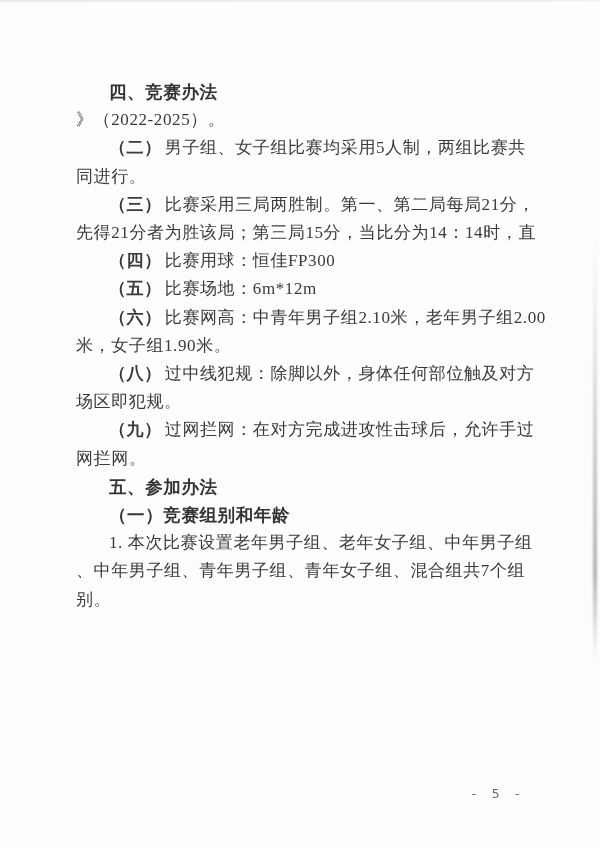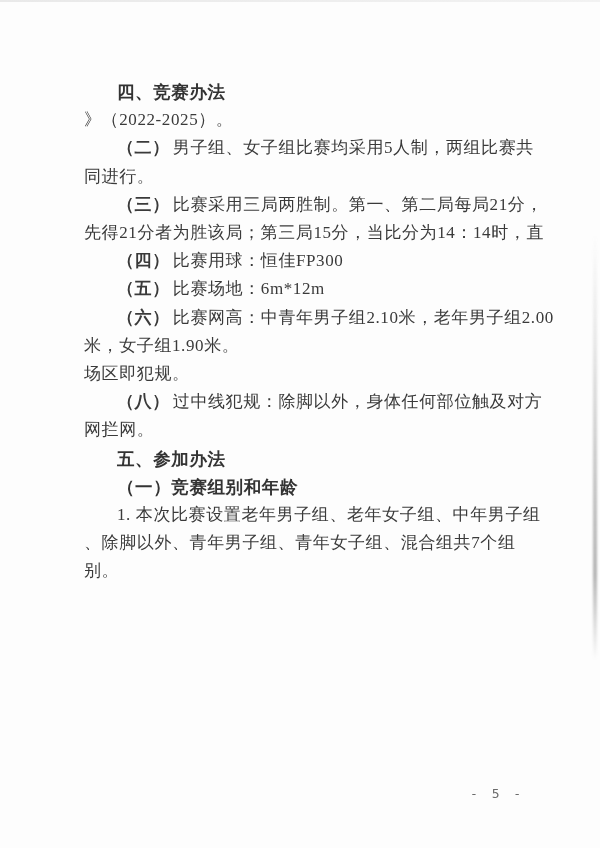--- a/index.html
+++ b/index.html
@@ -17,21 +17,21 @@
     position: absolute; left: 593px; top: 235px; width: 4px; height: 425px;
     background: linear-gradient(to bottom,
       rgba(140,140,140,0) 0%,
       rgba(140,140,140,0.18) 25%,
       rgba(110,110,110,0.40) 60%,
       rgba(110,110,110,0.50) 80%,
       rgba(140,140,140,0) 100%);
     filter: blur(1px);
   }
   .text-column {
-    position: absolute; left: 84px; top: 78px; width: 430px;
+    position: absolute; left: 76px; top: 78px; width: 430px;
     font-size: 17px; line-height: 28.2px;
     letter-spacing: 0.6px;
     color: #3a3a3a;
   }
   .line { white-space: nowrap; }
   .line.ind { padding-left: 33px; }
   .line.heading {
     font-family: "Liberation Sans", "DejaVu Sans", sans-serif;
     font-weight: 700; color: #333333; font-size: 17.5px;
   }
@@ -54,24 +54,25 @@
       <div class="line ind heading">四、竞赛办法</div>
       <div class="line">》（2022-2025）。</div>
       <div class="line ind"><b class="marker">（二）</b>男子组、女子组比赛均采用5人制，两组比赛共</div>
       <div class="line">同进行。</div>
       <div class="line ind"><b class="marker">（三）</b>比赛采用三局两胜制。第一、第二局每局21分，</div>
       <div class="line">先得21分者为胜该局；第三局15分，当比分为14：14时，直</div>
       <div class="line ind"><b class="marker">（四）</b>比赛用球：恒佳FP300</div>
       <div class="line ind"><b class="marker">（五）</b>比赛场地：6m*12m</div>
       <div class="line ind"><b class="marker">（六）</b>比赛网高：中青年男子组2.10米，老年男子组2.00</div>
       <div class="line">米，女子组1.90米。</div>
+      <div class="line ind"><b class="marker">（八）</b>过中线犯规：除脚以外，身体任何部位触及对方</div>
       <div class="line">场区即犯规。</div>
-      <div class="line ind"><b class="marker">（八）</b>过中线犯规：除脚以外，身体任何部位触及对方</div>
+      <div class="line ind"><b class="marker">（九）</b>过网拦网：在对方完成进攻性击球后，允许手过</div>
       <div class="line">网拦网。</div>
       <div class="line ind heading">五、参加办法</div>
       <div class="line ind heading">（一）竞赛组别和年龄</div>
       <div class="line ind">1. 本次比赛设置老年男子组、老年女子组、中年男子组</div>
-      <div class="line">、除脚以外、青年男子组、青年女子组、混合组共7个组</div>
+      <div class="line">、中年男子组、青年男子组、青年女子组、混合组共7个组</div>
       <div class="line">别。</div>
     </div>
   <div class="scan-artifact"></div>
   <div class="page-number">- 5 -</div>
 </div>
 
 </body></html>

